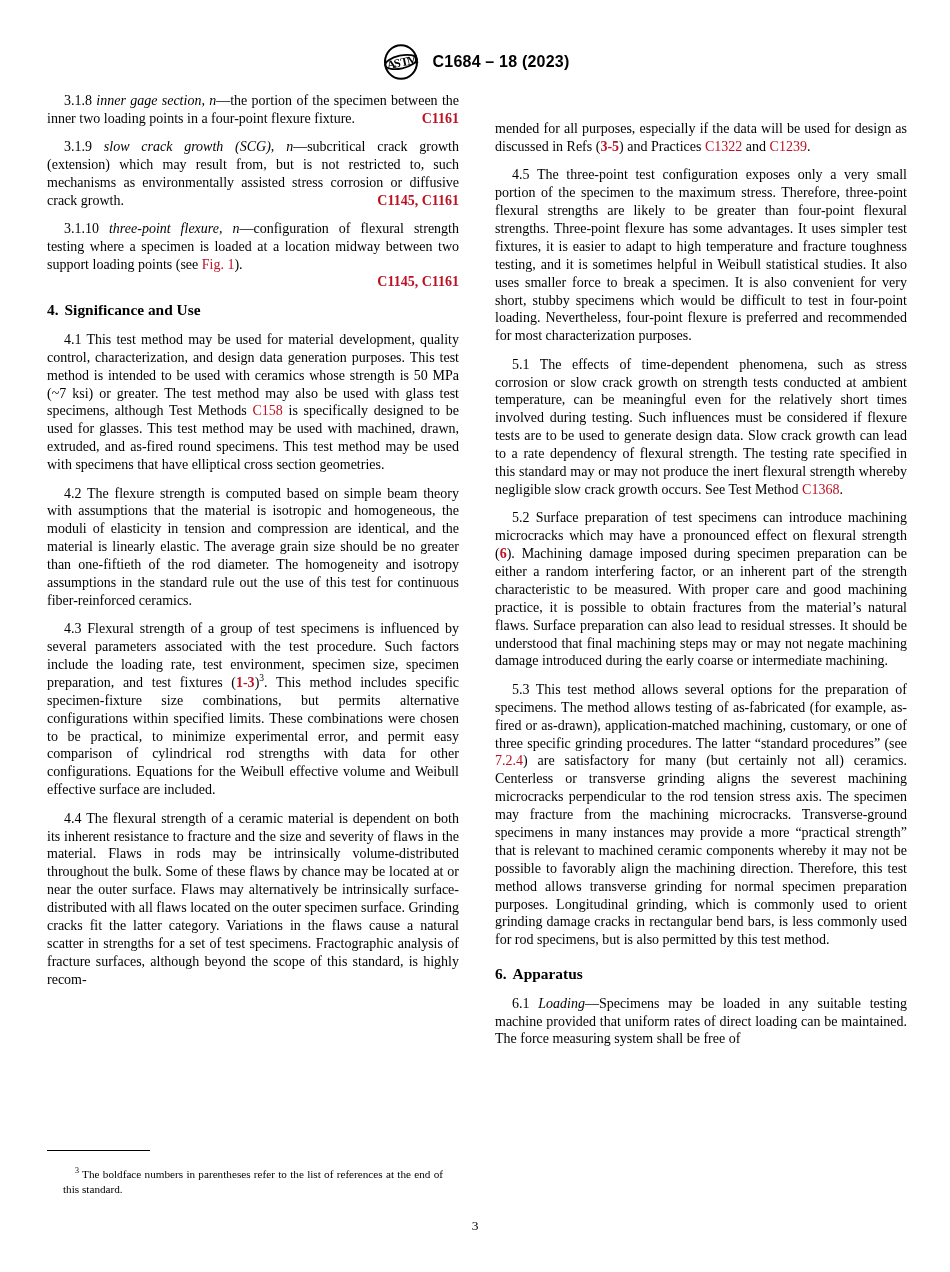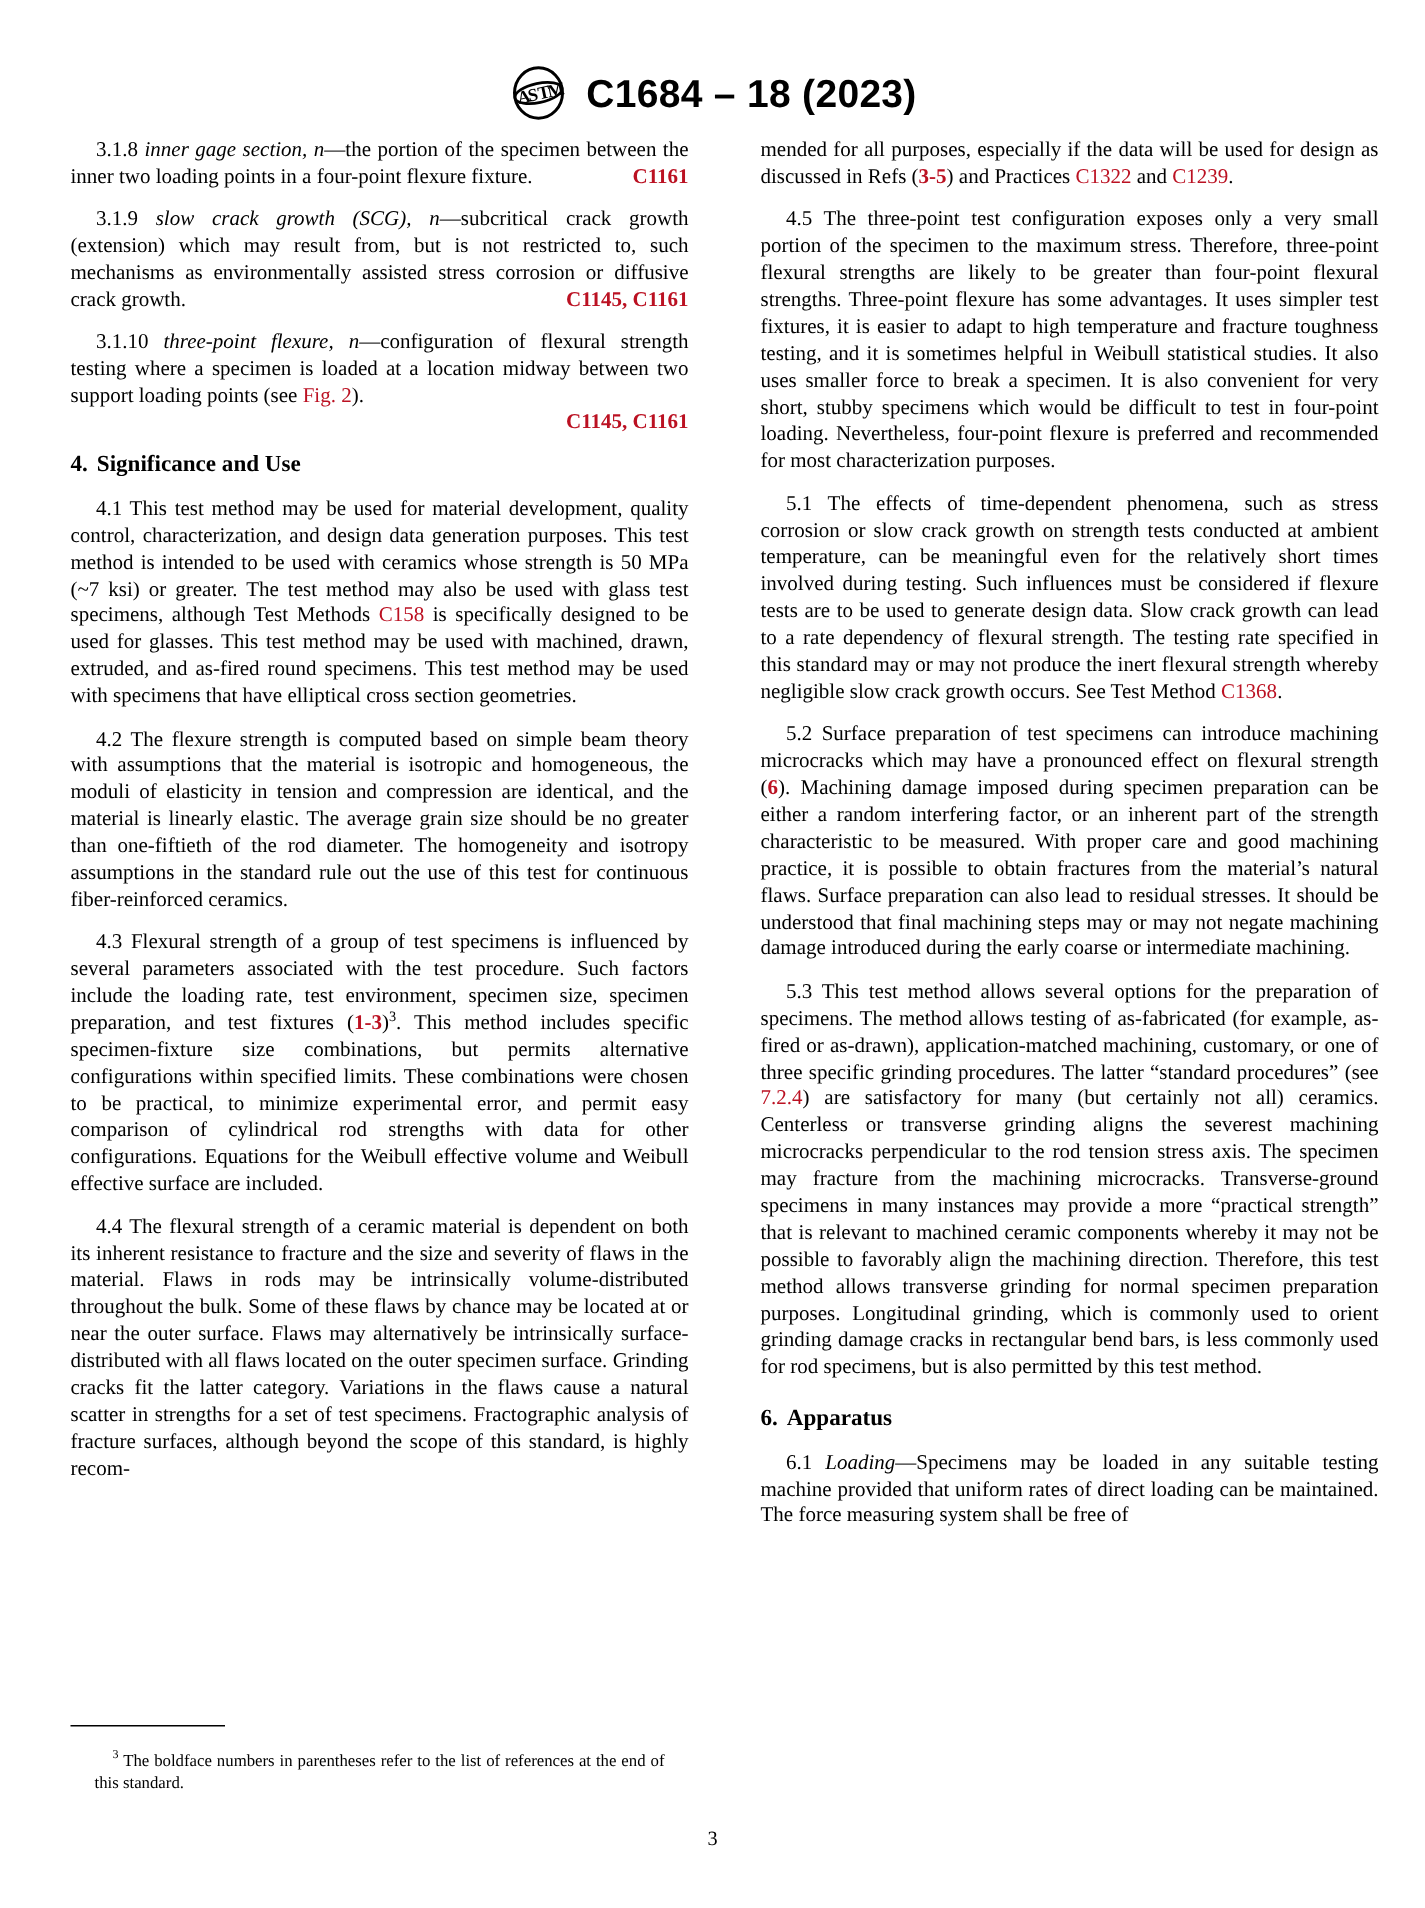--- a/index.html
+++ b/index.html
@@ -36,41 +36,41 @@
   }
   .astm-logo {
     width: 40px;
     height: 36px;
     flex: 0 0 auto;
     display: block;
   }
   .header-title {
     font-family: "Liberation Sans", "DejaVu Sans", sans-serif;
     font-weight: bold;
-    font-size: 26px;
+    font-size: 16px;
     letter-spacing: 0.2px;
     white-space: nowrap;
   }
 
   
   .columns {
     position: absolute;
     top: 92px;
     left: 47px;
     width: 856px;
     height: 1115px;
   }
   .col {
     position: absolute;
     top: 0;
     width: 412px;
     height: 1115px;
   }
   .col-left  { left: 0; }
-  .col-right { left: 460px; }
+  .col-right { left: 448px; margin-top: 28px; }
 
   p.para {
     margin: 0 0 10.5px 0;
     font-size: 14px;
     line-height: 1.278;
     text-align: justify;
     text-justify: inter-word;
     text-indent: 17px;
     hyphens: manual;
   }
@@ -179,21 +179,21 @@
       </p>
 
       <p class="para">
         <span>3.1.9</span>
         <span class="term">slow crack growth (SCG), n</span><span>—subcritical crack growth (extension) which may result from, but is not restricted to, such mechanisms as environmentally assisted stress corrosion or diffusive crack growth.</span>
         <span class="cite-inline ref-bold">C1145, C1161</span>
       </p>
 
       <p class="para">
         <span>3.1.10</span>
-        <span class="term">three-point flexure, n</span><span>—configuration of flexural strength testing where a specimen is loaded at a location midway between two support loading points (see </span><span class="ref">Fig. 2</span><span>).</span>
+        <span class="term">three-point flexure, n</span><span>—configuration of flexural strength testing where a specimen is loaded at a location midway between two support loading points (see </span><span class="ref">Fig. 1</span><span>).</span>
         <span class="cite-right">C1145, C1161</span>
       </p>
 
       <h3 class="section-head first-head">
         <span class="sec-num">4.</span><span>Significance and Use</span>
       </h3>
 
       <p class="para">
         <span>4.1</span>
         <span>This test method may be used for material development, quality control, characterization, and design data generation purposes. This test method is intended to be used with ceramics whose strength is 50 MPa (~7 ksi) or greater. The test method may also be used with glass test specimens, although Test Methods </span><span class="ref">C158</span><span> is specifically designed to be used for glasses. This test method may be used with machined, drawn, extruded, and as-fired round specimens. This test method may be used with specimens that have elliptical cross section geometries.</span>

